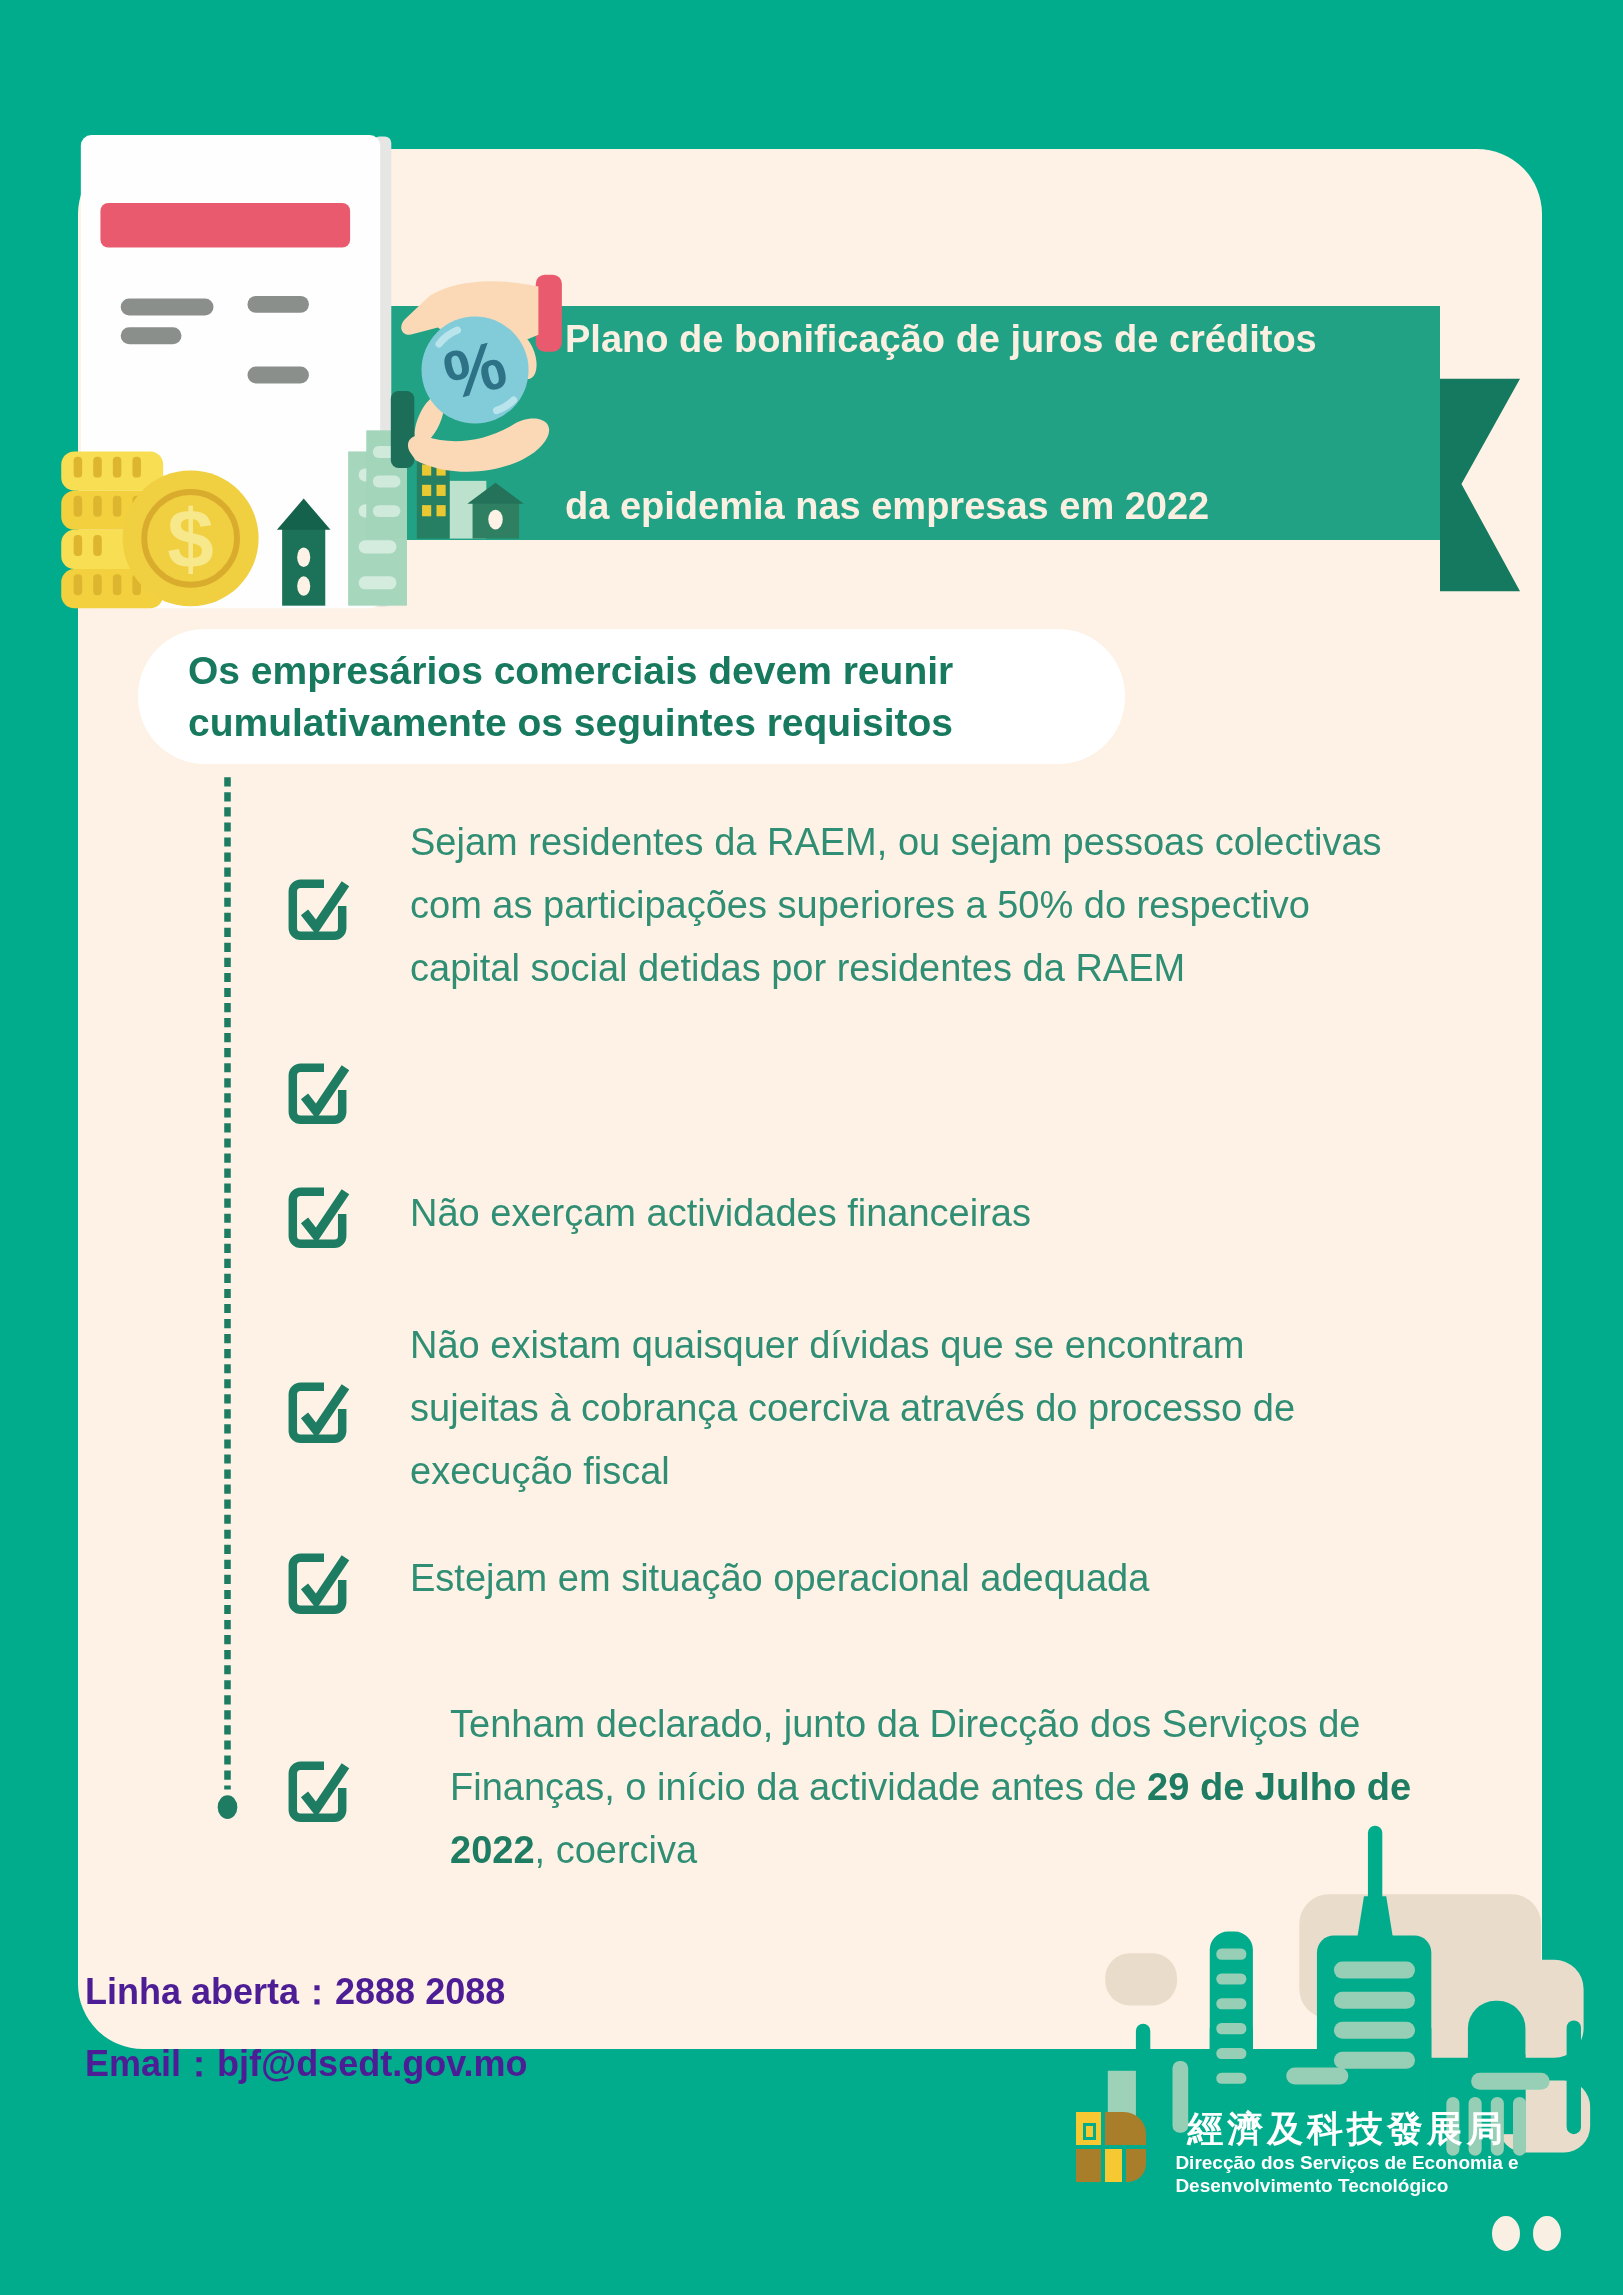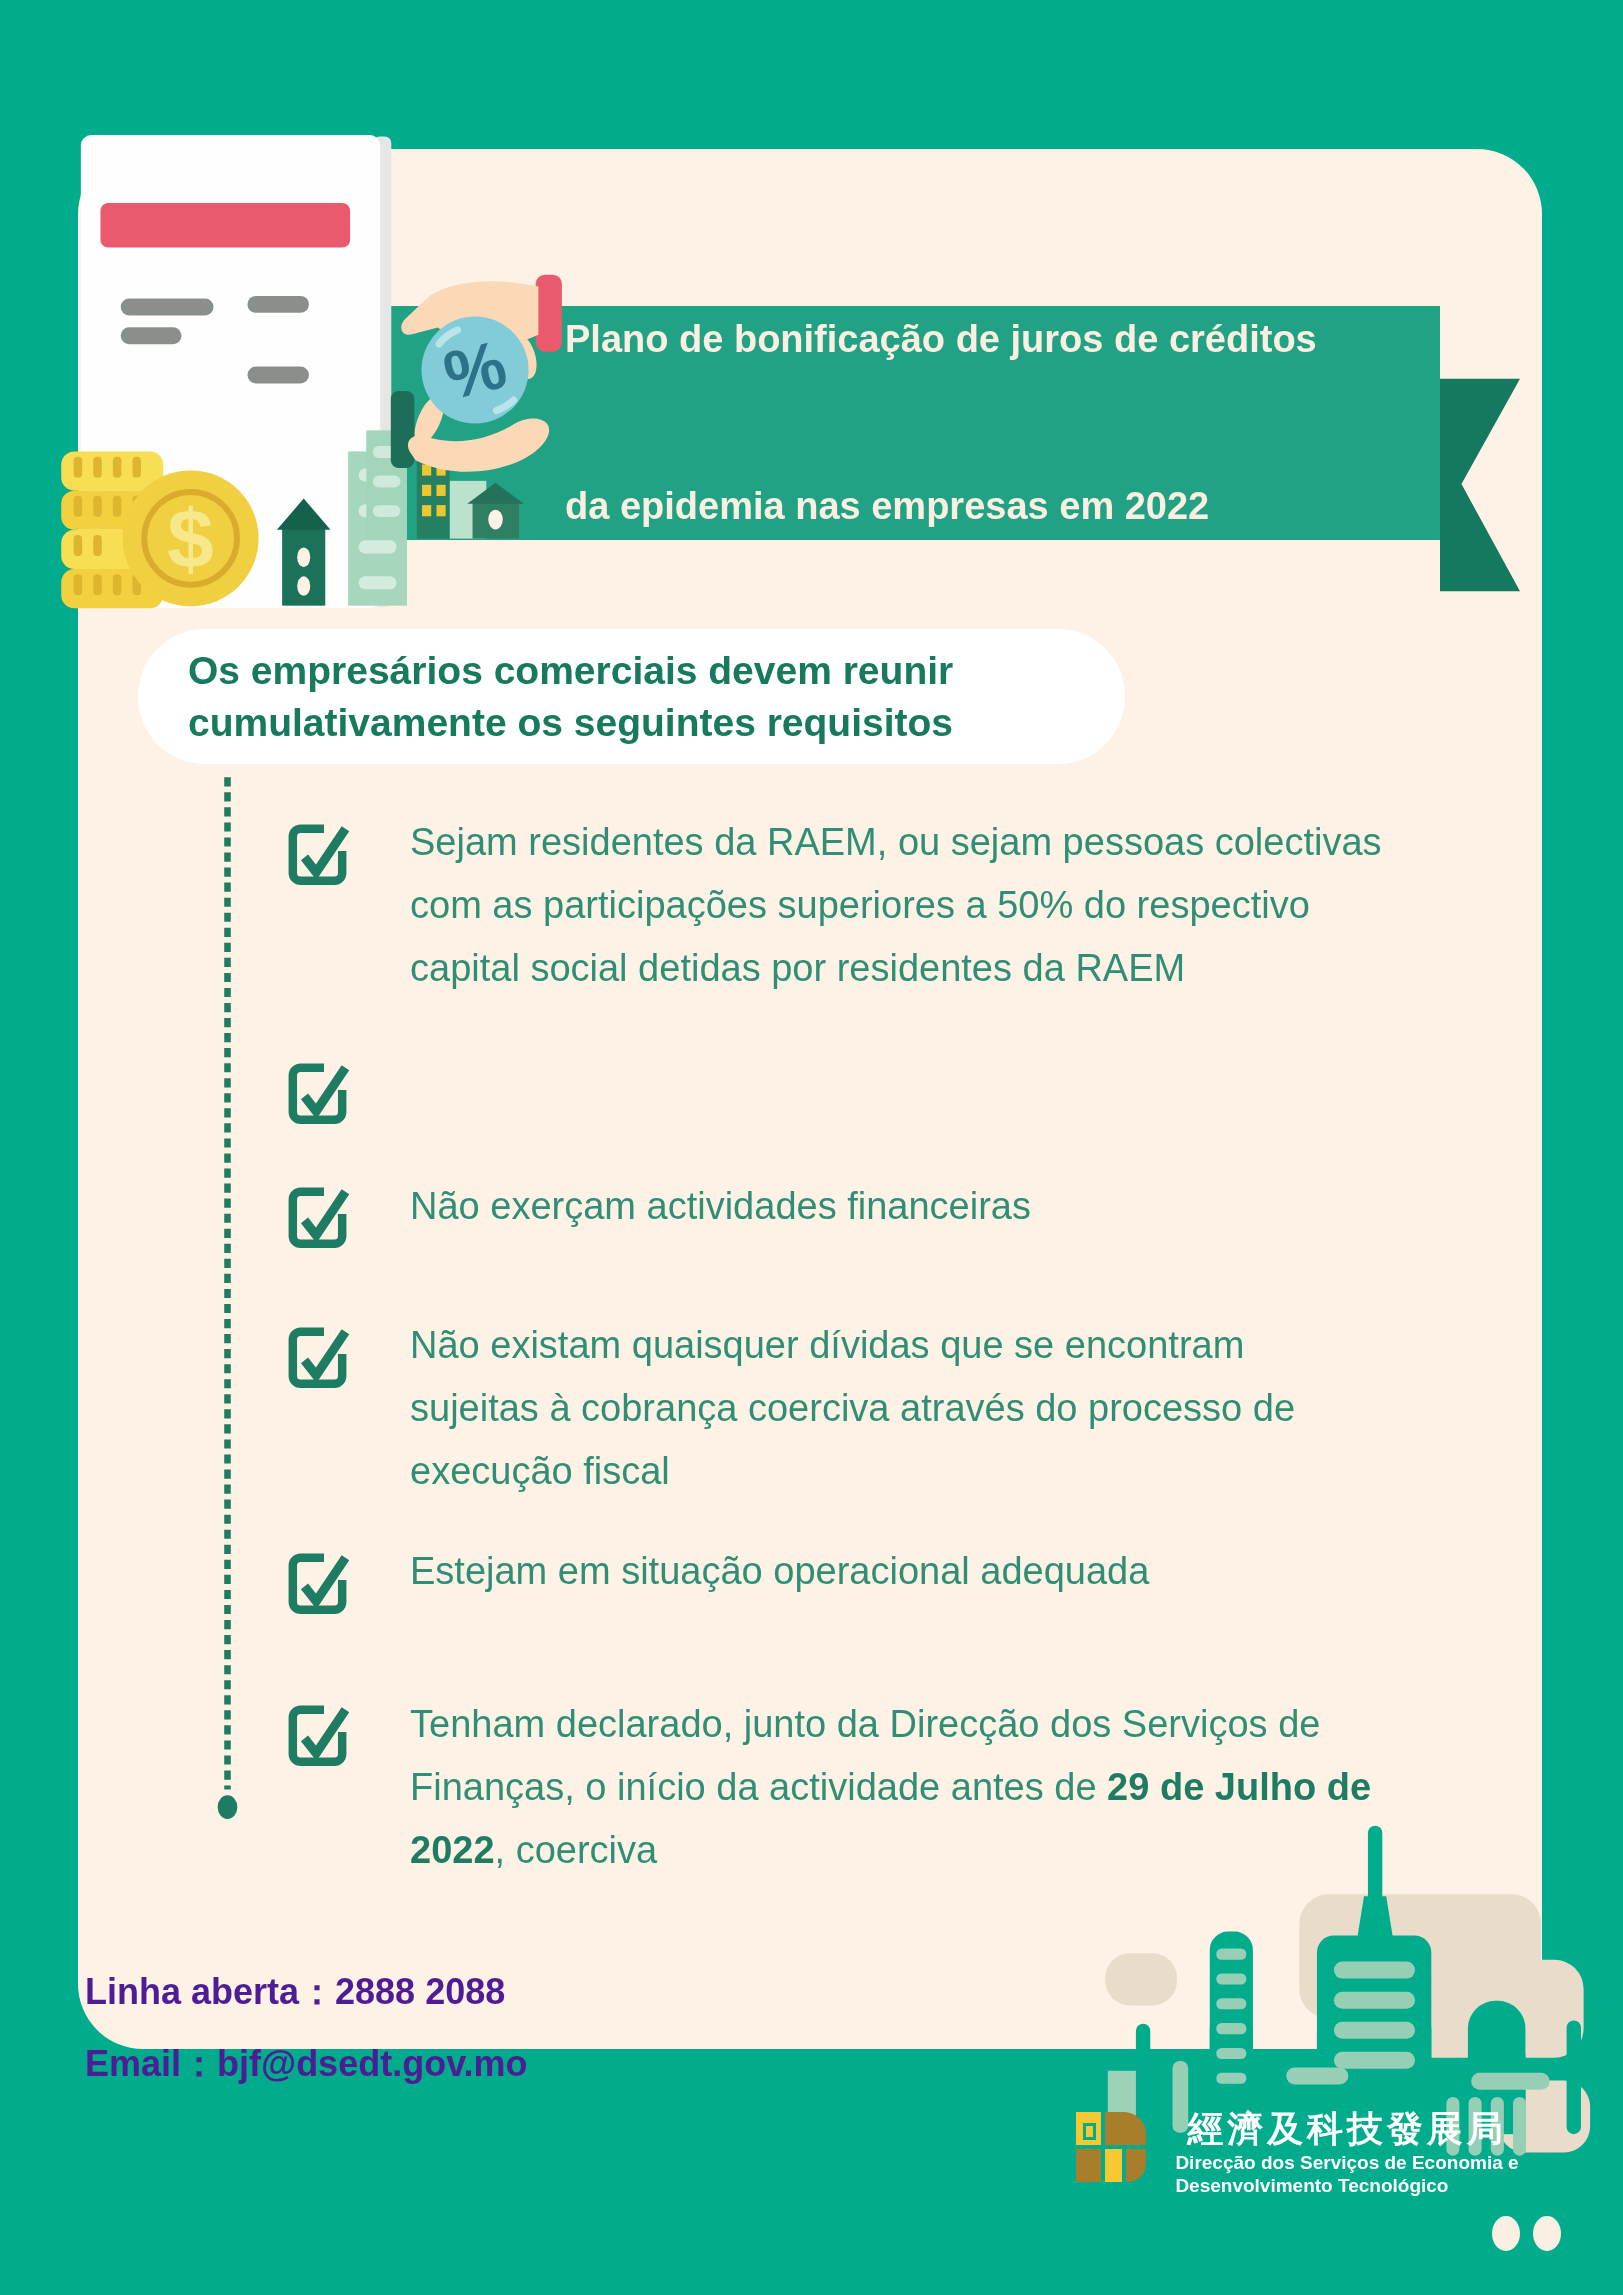--- a/index.html
+++ b/index.html
@@ -15,25 +15,25 @@
   .banner .t-line{color:#FBEFE1;font-size:38px;font-weight:700;line-height:67px;white-space:nowrap;}
   .ribbon{position:absolute;left:1440px;top:378px;}
   
   .ill{position:absolute;}
   
   .pill{position:absolute;left:138px;top:629px;width:987px;height:135px;background:#ffffff;
         border-radius:67px;display:flex;align-items:center;padding-left:50px;}
   .pill-text{color:#17795E;font-size:39px;font-weight:700;line-height:52px;white-space:pre-line;}
   
   .checklist{position:absolute;left:285px;top:811px;width:1178px;display:flex;flex-direction:column;}
-  .check-item{display:flex;align-items:flex-start;}
+  .check-item{display:flex;align-items:center;}
   .check-item .box{flex:0 0 65px;margin-right:60px;margin-top:6.5px;}
   .item-text{color:#2F8E74;font-size:38px;font-weight:400;line-height:63px;white-space:pre-line;}
   .item-text b{font-weight:700;color:#1D7C62;}
-  .m2{margin-top:50px;} .m3{margin-top:47px;} .m4{margin-top:62px;} .m5{margin-top:37px;} .m6{margin-top:75px;}
+  .m2{margin-top:50px;} .m3{margin-top:47px;} .m4{margin-top:62px;} .m5{margin-top:37px;} .m6{margin-top:75px;gap:40px;}
   
   .contact{position:absolute;left:85px;top:1956px;color:#4c1d95;font-size:36px;font-weight:700;line-height:72px;}
   .logo-row{position:absolute;left:1076px;top:2112px;display:flex;align-items:flex-start;}
   .logo{position:relative;width:70px;height:70px;flex:0 0 70px;}
   .logo div{position:absolute;}
   .agency{margin-left:29.4px;color:#FFFFFF;}
   .agency .zh{font-size:36px;font-weight:700;letter-spacing:3.9px;line-height:34px;text-align:center;}
   .agency .pt{font-size:19px;font-weight:700;line-height:23px;margin-top:5.2px;}
   .dot{position:absolute;width:27.5px;height:35px;border-radius:50%;background:#FAEFE3;top:2216px;}
   .d1{left:1492px;} .d2{left:1533px;}

